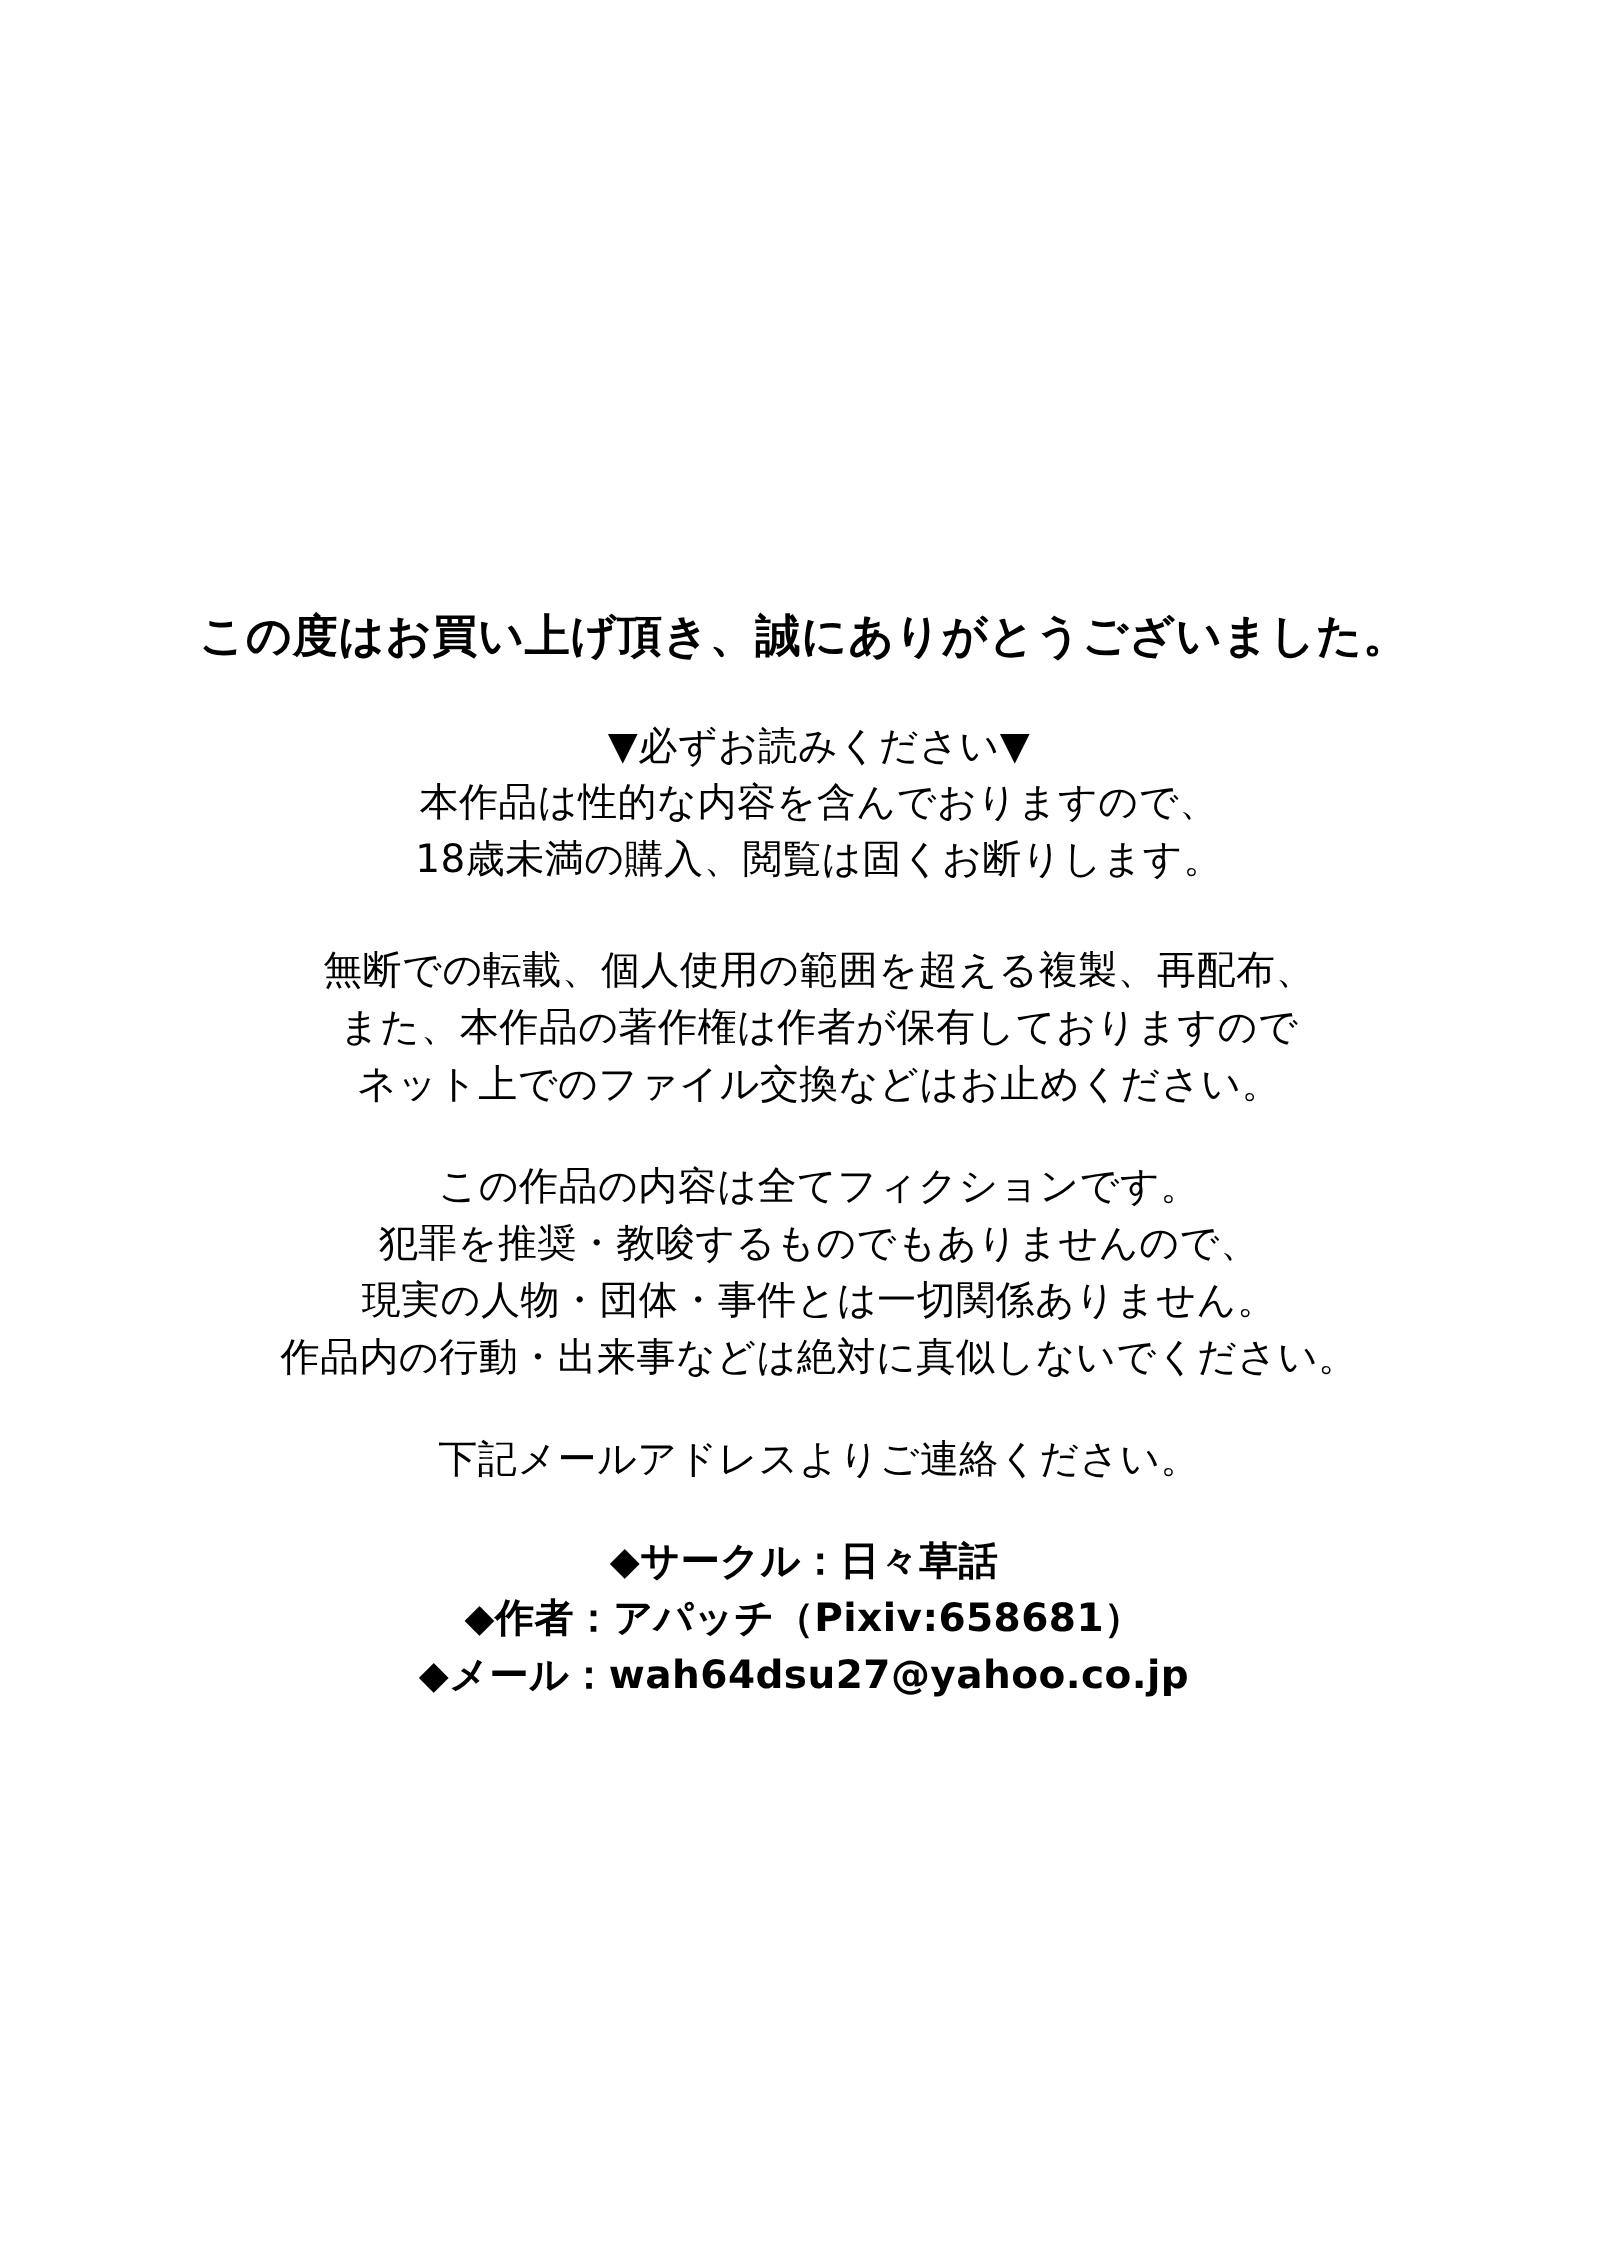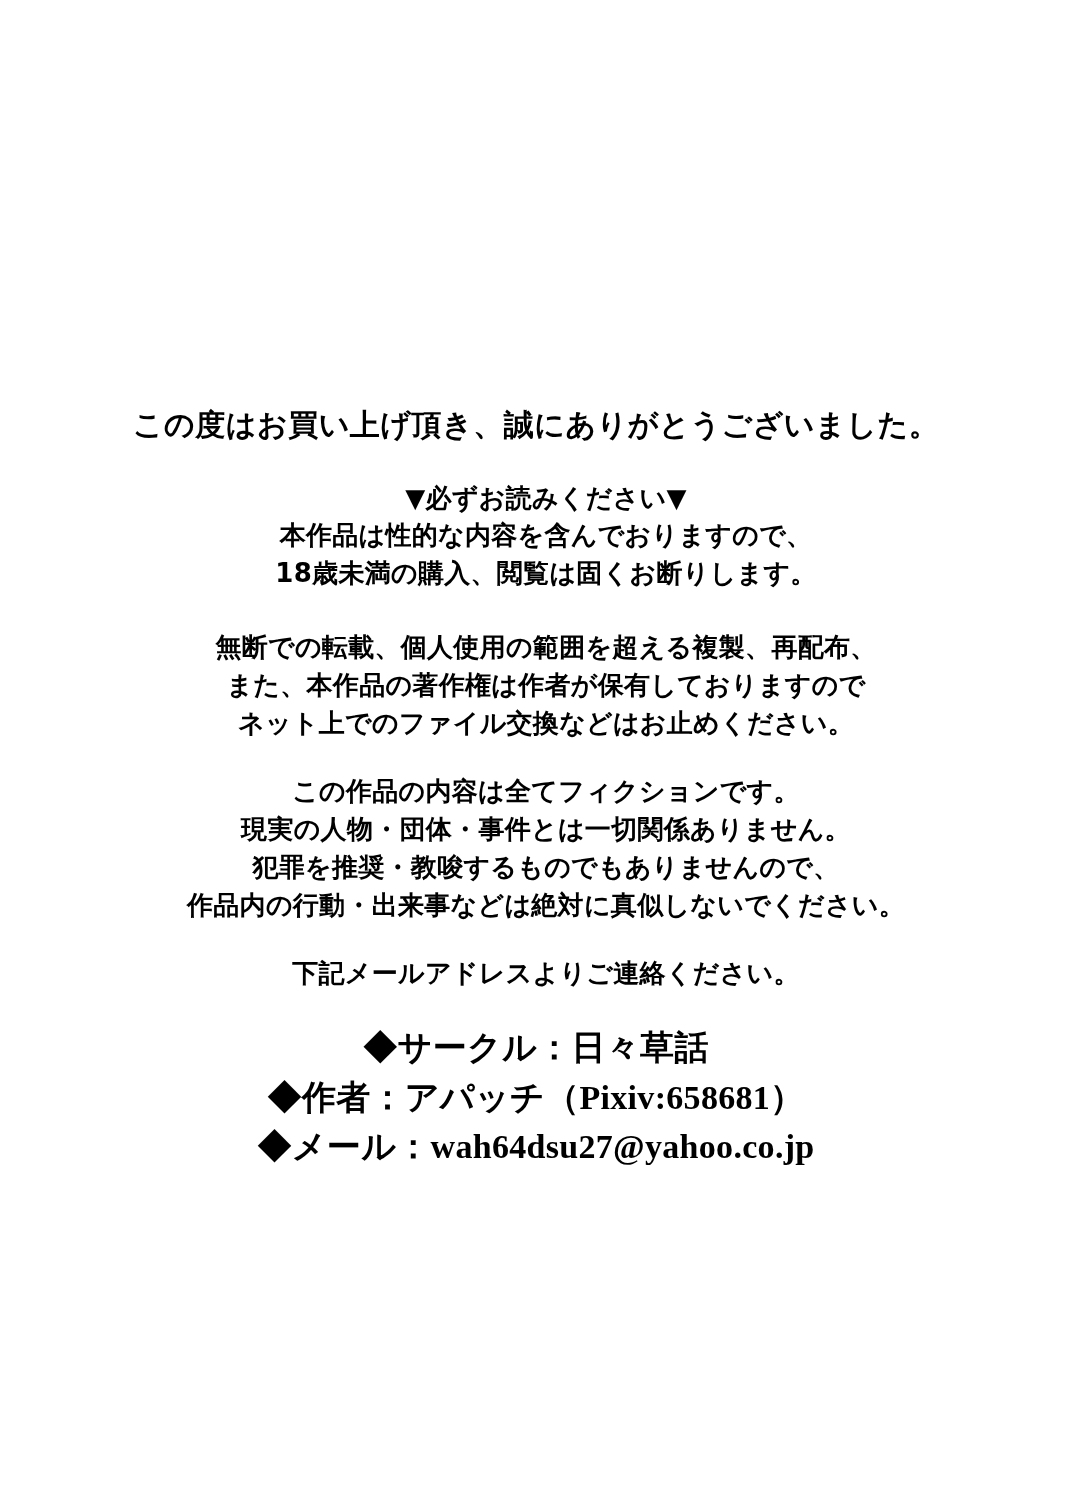--- a/index.html
+++ b/index.html
@@ -36,42 +36,41 @@
   .headline {
     font-size: 30px;
     font-weight: bold;
     letter-spacing: 0.5px;
     line-height: 1.35;
     margin: 0 0 34px 0;
   }
 
   .block {
     font-size: 26px;
-    font-weight: bold;
+    font-weight: normal;
     line-height: 1.46;
     margin: 0 0 30px 0;
     letter-spacing: 0.3px;
     padding-left: 20px;
   }
 
   .block .line {
     display: block;
   }
 
   .block.notice {
     margin-bottom: 36px;
   }
 
   .contact {
     margin-top: 20px;
-    font-size: 34px;
+    font-size: 26px;
     font-weight: bold;
     line-height: 1.46;
     letter-spacing: 0.3px;
-    font-family: Liberation Serif, serif;
   }
 
   .contact .line {
     display: block;
   }
 </style>
 </head>
 <body>
 
 <div class="page">
@@ -87,22 +86,22 @@
     </p>
 
     <p class="block">
       <span class="line">無断での転載、個人使用の範囲を超える複製、再配布、</span>
       <span class="line">また、本作品の著作権は作者が保有しておりますので</span>
       <span class="line">ネット上でのファイル交換などはお止めください。</span>
     </p>
 
     <p class="block">
       <span class="line">この作品の内容は全てフィクションです。</span>
+      <span class="line">犯罪を推奨・教唆するものでもありませんので、</span>
       <span class="line">現実の人物・団体・事件とは一切関係ありません。</span>
-      <span class="line">犯罪を推奨・教唆するものでもありませんので、</span>
       <span class="line">作品内の行動・出来事などは絶対に真似しないでください。</span>
     </p>
 
     <p class="block">
       <span class="line">下記メールアドレスよりご連絡ください。</span>
     </p>
 
     <p class="contact">
       <span class="line">◆サークル：日々草話</span>
       <span class="line">◆作者：アパッチ（Pixiv:658681）</span>

